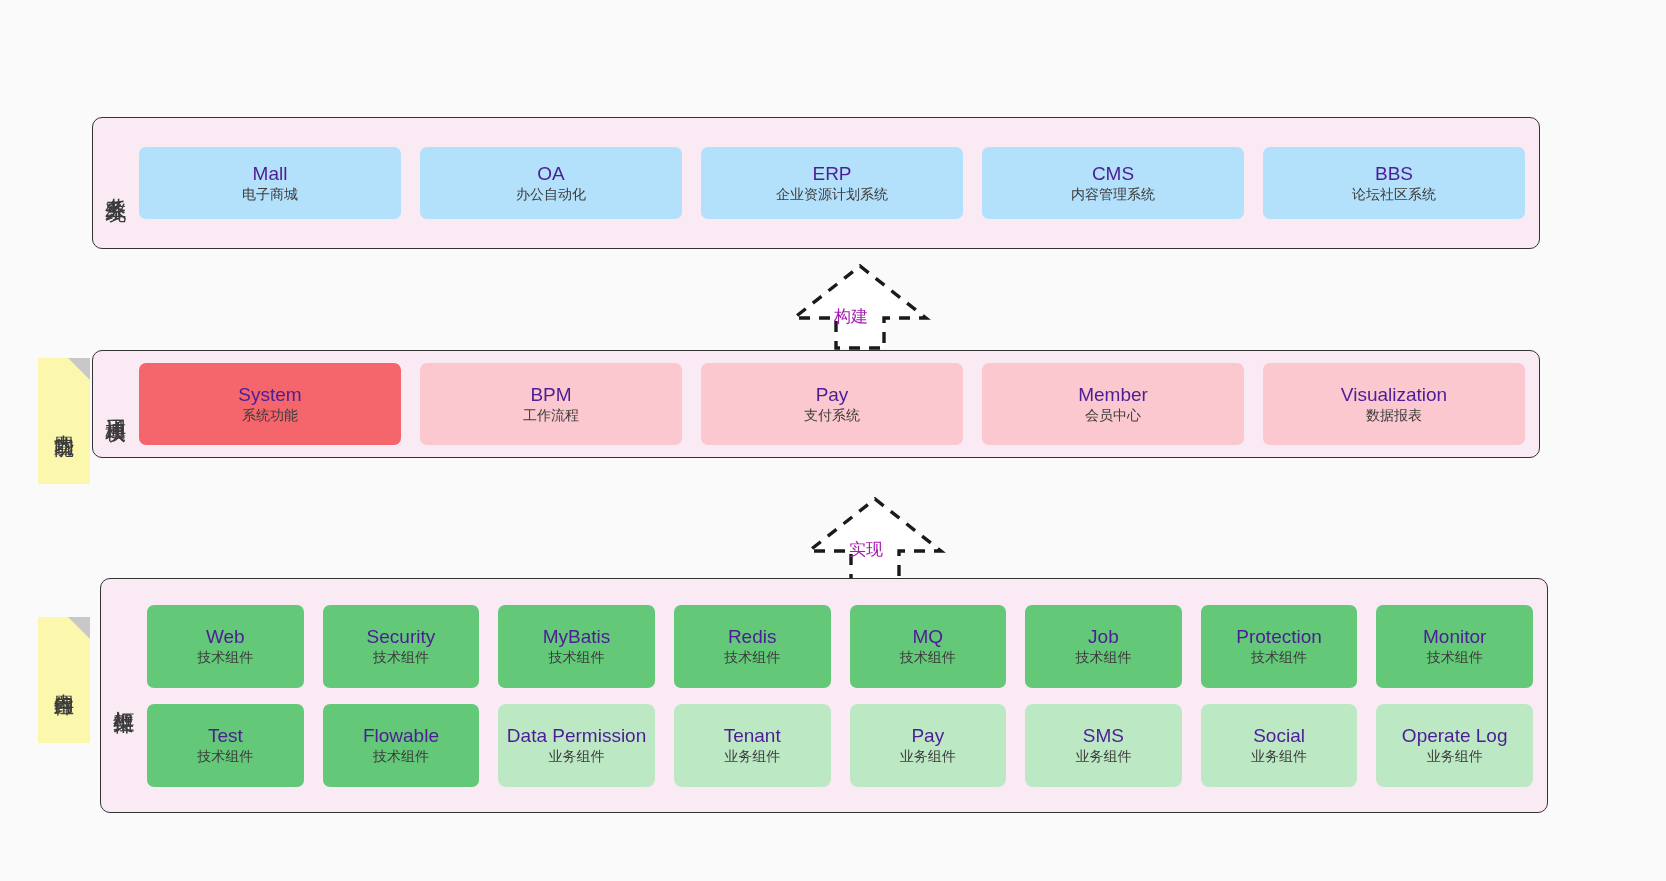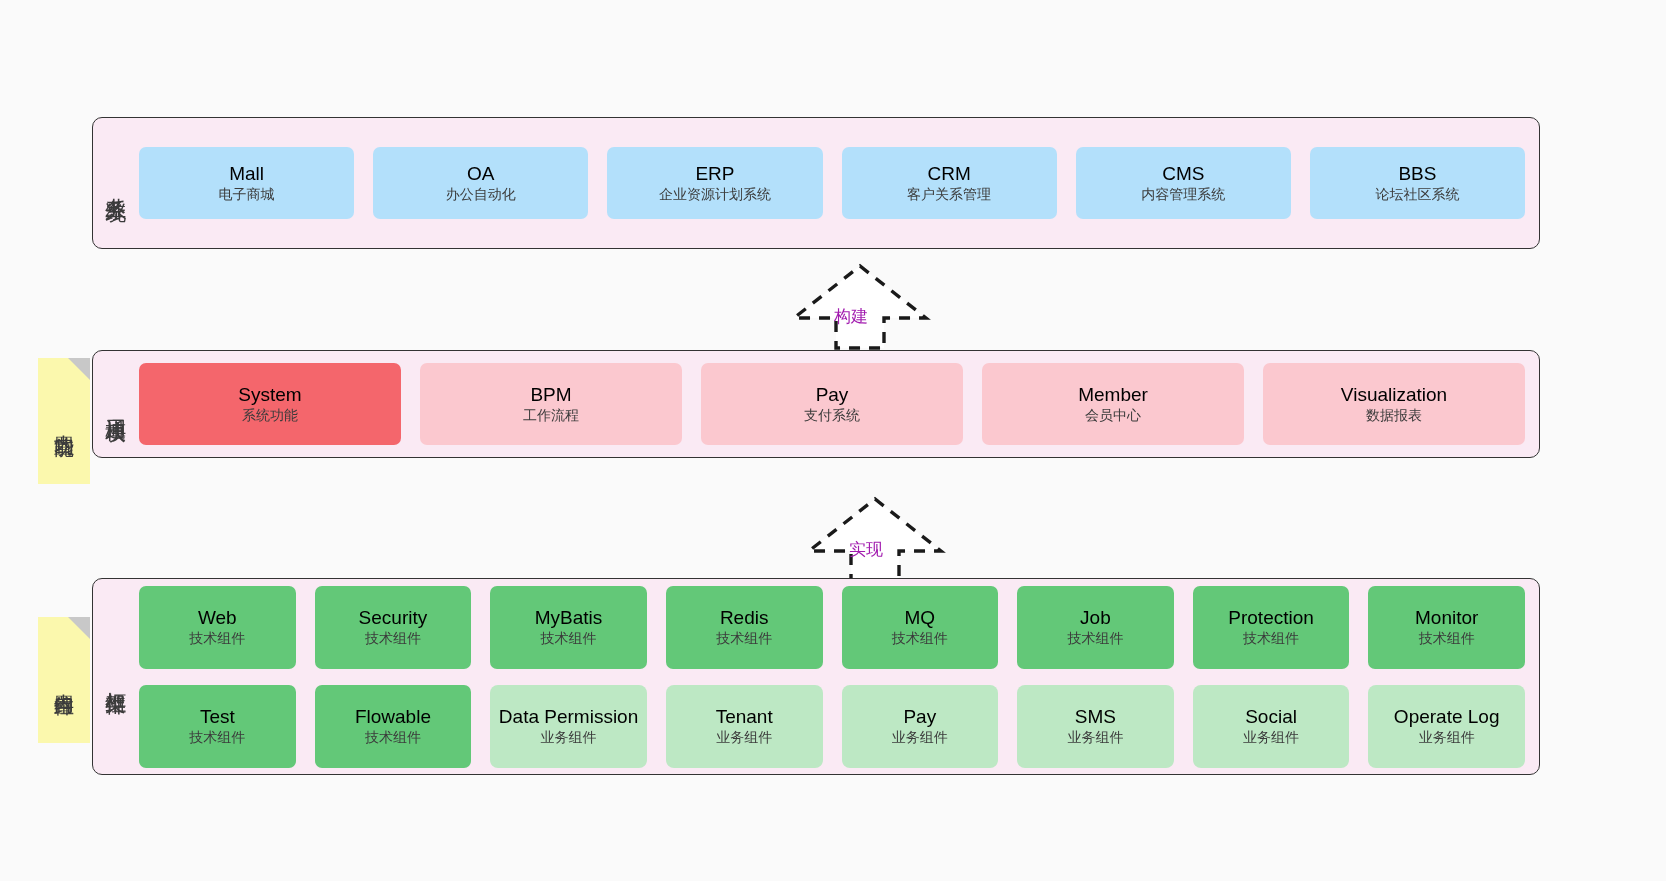--- a/index.html
+++ b/index.html
@@ -75,21 +75,21 @@
     flex-direction: column;
     align-items: center;
     justify-content: center;
     text-align: center;
     padding: 6px 4px;
     line-height: 1.26;
     user-select: none;
   }
   .card .t-en {
     font-size: 19px;
-    color: #000000;
+    color: #4c1d95;
   }
   .card .t-cn {
     font-size: 14px;
     color: #3b3b3b;
   }
 
   .card.blue       { background: #b3e0fb; }
   .card.red        { background: #f4666c; }
   .card.pink       { background: #fbc8cf; }
   .card.green      { background: #63c878; }
@@ -157,24 +157,20 @@
         </div>
         <div class="card blue">
           <span class="t-en">OA</span>
           <span class="t-cn">办公自动化</span>
         </div>
         <div class="card blue">
           <span class="t-en">ERP</span>
           <span class="t-cn">企业资源计划系统</span>
         </div>
         <div class="card blue">
-          <span class="t-en">CRM</span>
-          <span class="t-cn">客户关系管理</span>
-        </div>
-        <div class="card blue">
           <span class="t-en">CMS</span>
           <span class="t-cn">内容管理系统</span>
         </div>
         <div class="card blue">
           <span class="t-en">BBS</span>
           <span class="t-cn">论坛社区系统</span>
         </div>
       </div>
     </div>
   </div>
@@ -224,21 +220,21 @@
       <path d="M 70 4 L 136 56 L 94 56 L 94 86 L 46 86 L 46 56 L 4 56 Z" fill="#ffffff" stroke="#1a1a1a" stroke-width="3.4" stroke-dasharray="11,9" stroke-linejoin="miter"></path>
     </svg>
     <span class="arrow-label" style="left:44px; top:43px;">实现</span>
   </div>
 
   <div class="sticky" style="left:38px; top:617px; width:52px; height:126px;">
     <div class="fold"></div>
     <span class="sticky-text">内置组件</span>
   </div>
 
-  <div class="layer" id="layer-framework-components" style="left:92px; top:578px; width:1448px; height:197px;">
+  <div class="layer" id="layer-framework-components" style="left:100px; top:578px; width:1448px; height:235px;">
     <div class="layer-label">框架组件</div>
     <div class="layer-body">
 
       <div class="card-row" style="height:83px;">
         <div class="card green">
           <span class="t-en">Web</span>
           <span class="t-cn">技术组件</span>
         </div>
         <div class="card green">
           <span class="t-en">Security</span>

